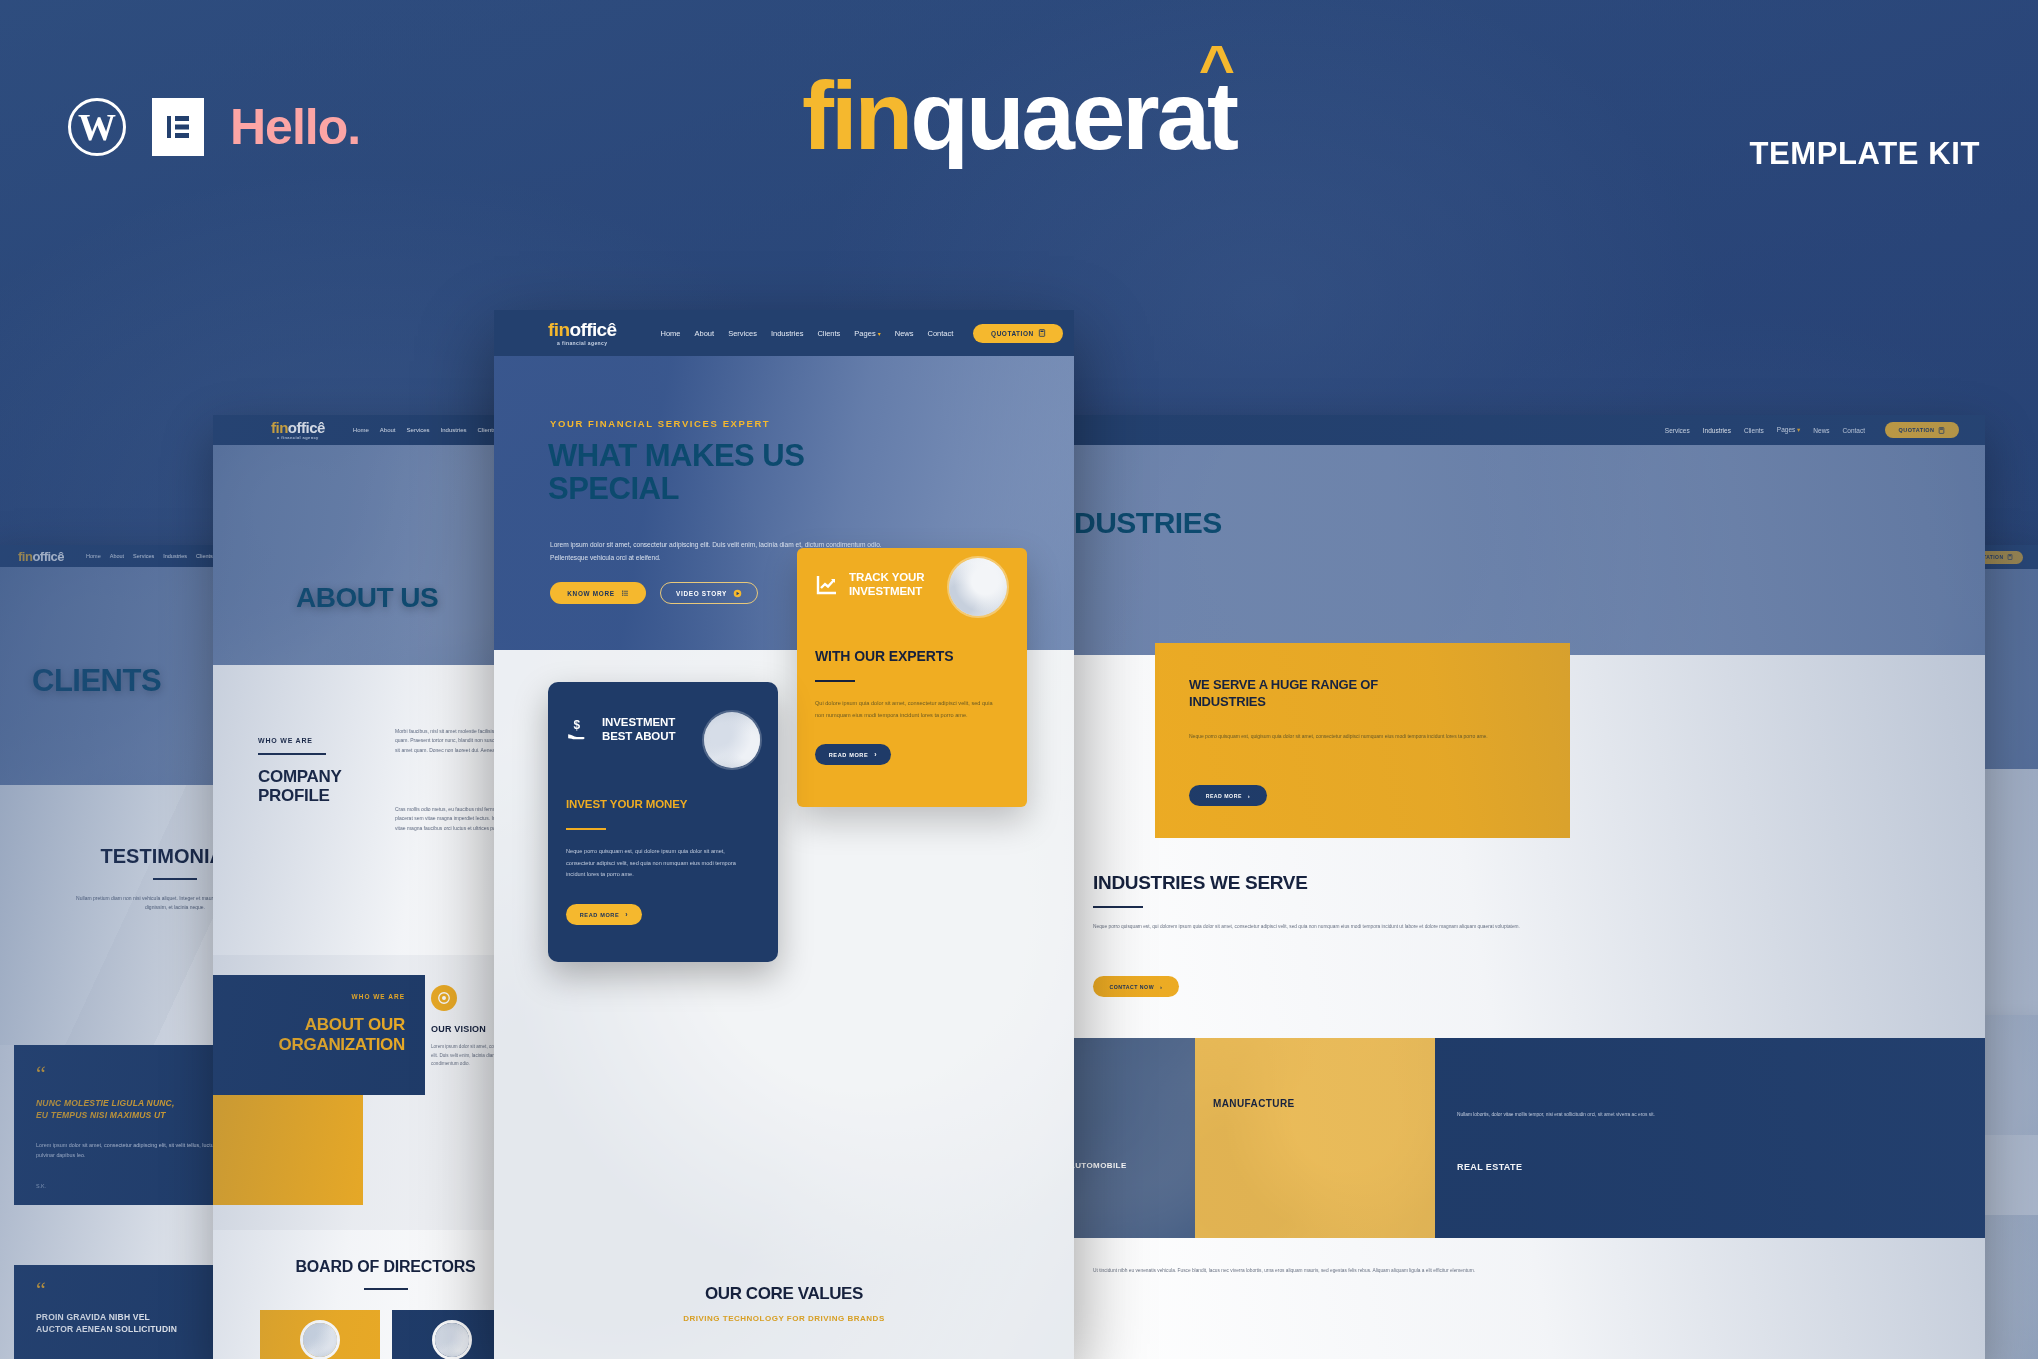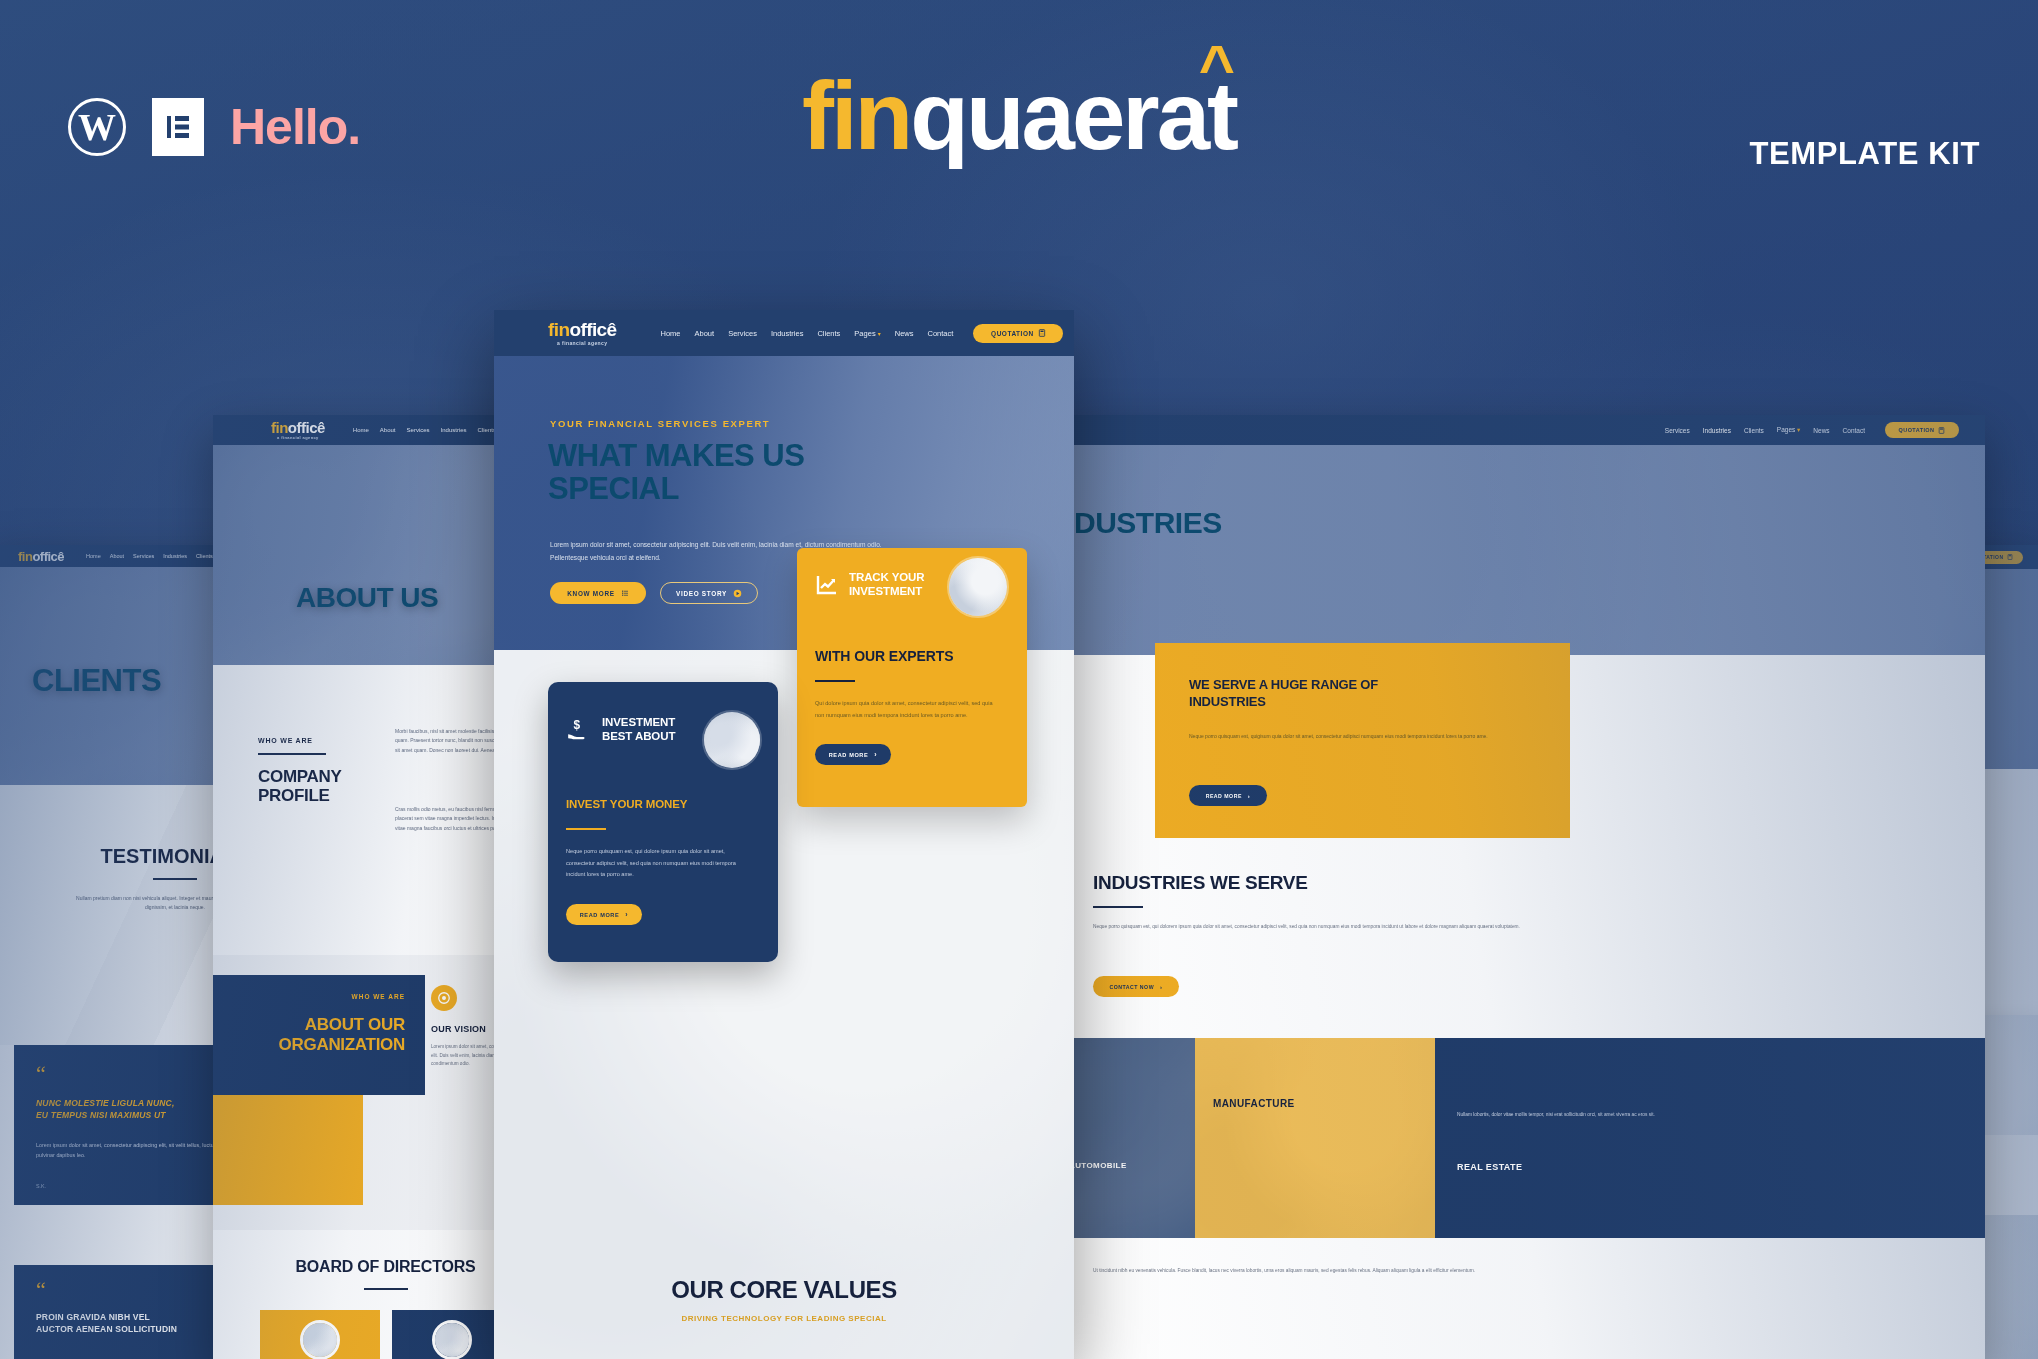--- a/index.html
+++ b/index.html
@@ -441,22 +441,22 @@
     <div style="position:absolute;left:18px;top:116px;font-size:11.5px;font-weight:700;color:#f0ad22;letter-spacing:-.1px">INVEST YOUR MONEY</div>
     <div style="position:absolute;left:18px;top:146px;width:40px;height:2px;background:#f0ad22"></div>
     <div style="position:absolute;left:18px;top:164px;right:26px;font-size:5.6px;color:#c3cddf;line-height:2.1">Neque porro quisquam est, qui dolore ipsum quia dolor sit amet, consectetur adipisci velit, sed quia non numquam eius modi tempora incidunt lores ta porro ame.</div>
     <div class="pill" style="position:absolute;left:18px;top:222px;width:76px;height:21px;background:#f5b82e;color:#17305c;font-size:5.6px;letter-spacing:.6px">
       <span>READ MORE</span>
       <span style="font-size:7px">›</span>
     </div>
   </div>
 
   <div style="position:absolute;left:0;bottom:36px;width:100%;text-align:center;z-index:9">
-    <div style="font-size:24px;font-weight:700;color:#16213d;letter-spacing:-.4px">OUR CORE VALUES</div>
-    <div style="font-size:8px;font-weight:700;color:#d79f24;letter-spacing:.5px;margin-top:10px">DRIVING TECHNOLOGY FOR LEADING SPECIAL</div>
+    <div style="font-size:17px;font-weight:700;color:#16213d;letter-spacing:-.4px">OUR CORE VALUES</div>
+    <div style="font-size:8px;font-weight:700;color:#d79f24;letter-spacing:.5px;margin-top:10px">DRIVING TECHNOLOGY FOR DRIVING BRANDS</div>
   </div>
 </div>
 
 <div id="topbar">
   <div class="badges">
     <div class="wp-mark">
         <div class="w">W</div>
       </div>
     <div class="el-mark">
       <svg width="26" height="28" viewBox="0 0 26 28">

